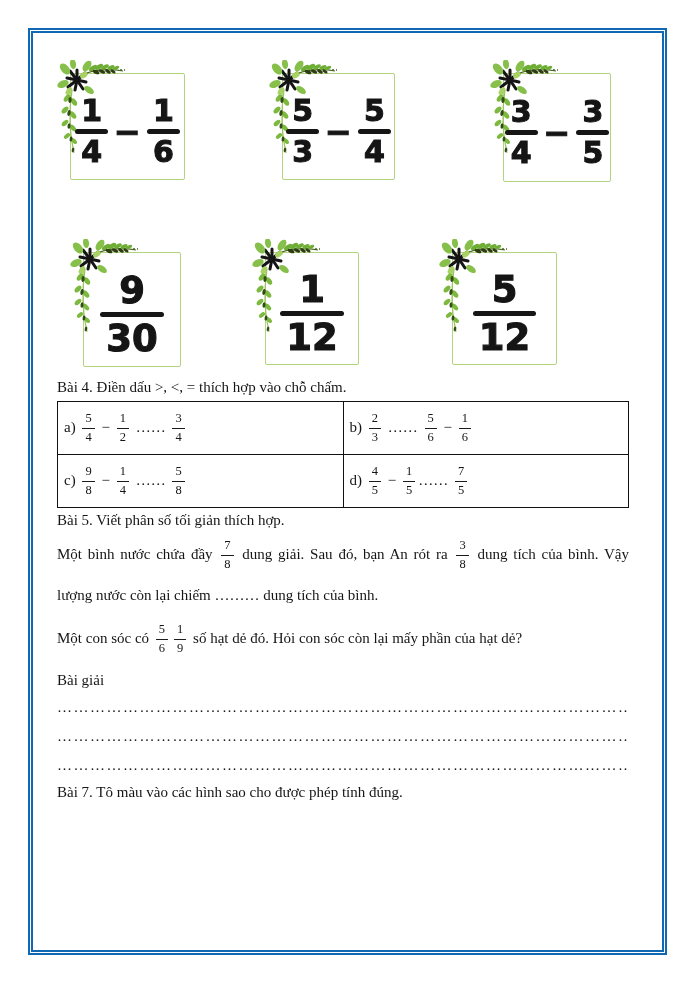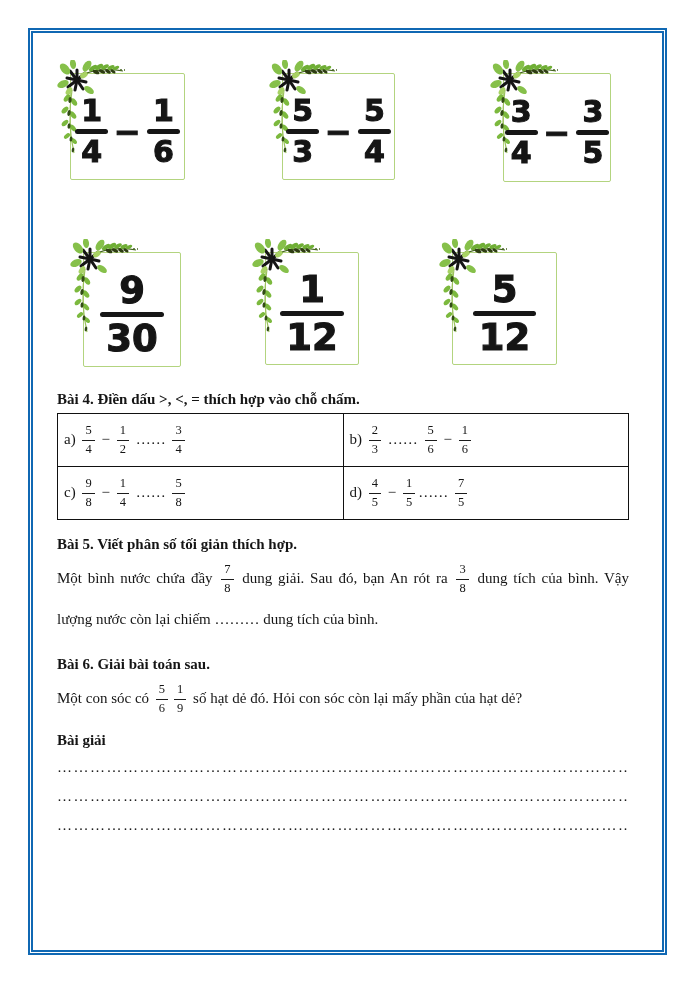--- a/index.html
+++ b/index.html
@@ -17,21 +17,21 @@
   .card .frac{display:inline-flex;flex-direction:column;align-items:center;font-weight:bold;line-height:1;}
   .card .frac .n{padding:0 6px 3px;}
   .card .frac .d{padding:3px 6px 0;}
   .card .frac .bar{height:5px;background:#161616;border-radius:3px;align-self:stretch;}
   .card .tok{font-weight:bold;line-height:1;margin:0 6px;}
   .fs1 .frac .n,.fs1 .frac .d{font-size:30px;} .fs1 .tok{font-size:32px;}
   .fs2 .frac .n,.fs2 .frac .d{font-size:37px;}
 
   
   .textcol{position:absolute;left:24px;top:342px;width:572px;font-size:15px;}
-  .h{font-weight:bold;font-size:15px;margin:16px 0 5px;}
+  .h{font-weight:normal;font-size:15px;margin:4px 0 5px;}
   .h.center{margin-top:13px;margin-bottom:4px;}
   table.cmp{width:100%;border-collapse:collapse;margin:2px 0 3px;}
   table.cmp td{border:1px solid #111;width:50%;height:52px;vertical-align:middle;padding:0 6px;}
   .para{margin:2px 0;line-height:41px;text-align:justify;}
   .text .frac{display:inline-flex;flex-direction:column;align-items:center;vertical-align:middle;
               font-size:12.5px;line-height:1.25;margin:0 3px;}
   .text .frac .n{padding:0 3px 1px;}
   .text .frac .d{padding:1px 3px 0;}
   .text .frac .bar{height:1px;background:#1b1b1b;align-self:stretch;}
   .dotline{height:29px;line-height:29px;overflow:hidden;white-space:nowrap;letter-spacing:1.5px;color:#1b1b1b;}
@@ -278,32 +278,32 @@
       <p class="para text"><span class="tok">Một bình nước chứa đầy </span><span class="frac">
             <span class="n">7</span>
             <span class="bar"></span>
             <span class="d">8</span>
           </span><span class="tok"> dung giải. Sau đó, bạn An rót ra </span><span class="frac">
             <span class="n">3</span>
             <span class="bar"></span>
             <span class="d">8</span>
           </span><span class="tok"> dung tích của bình. Vậy lượng nước còn lại chiếm ……… dung tích của bình.</span></p>
 
-      <div class="h">Bài 6. Giải bài toán sau.</div>
       <p class="para text"><span class="tok">Một con sóc có </span><span class="frac">
             <span class="n">5</span>
             <span class="bar"></span>
             <span class="d">6</span>
           </span><span class="frac">
             <span class="n">1</span>
             <span class="bar"></span>
             <span class="d">9</span>
           </span><span class="tok"> số hạt dẻ đó. Hỏi con sóc còn lại mấy phần của hạt dẻ?</span></p>
 
       <div class="h center">Bài giải</div>
       <div class="dotline">………………………………………………………………………………………………………………………………</div>
       <div class="dotline">………………………………………………………………………………………………………………………………</div>
       <div class="dotline">………………………………………………………………………………………………………………………………</div>
 
+      <div class="h">Bài 7. Tô màu vào các hình sao cho được phép tính đúng.</div>
     </div>
 
   </div>
 </div>
 
 </body></html>

